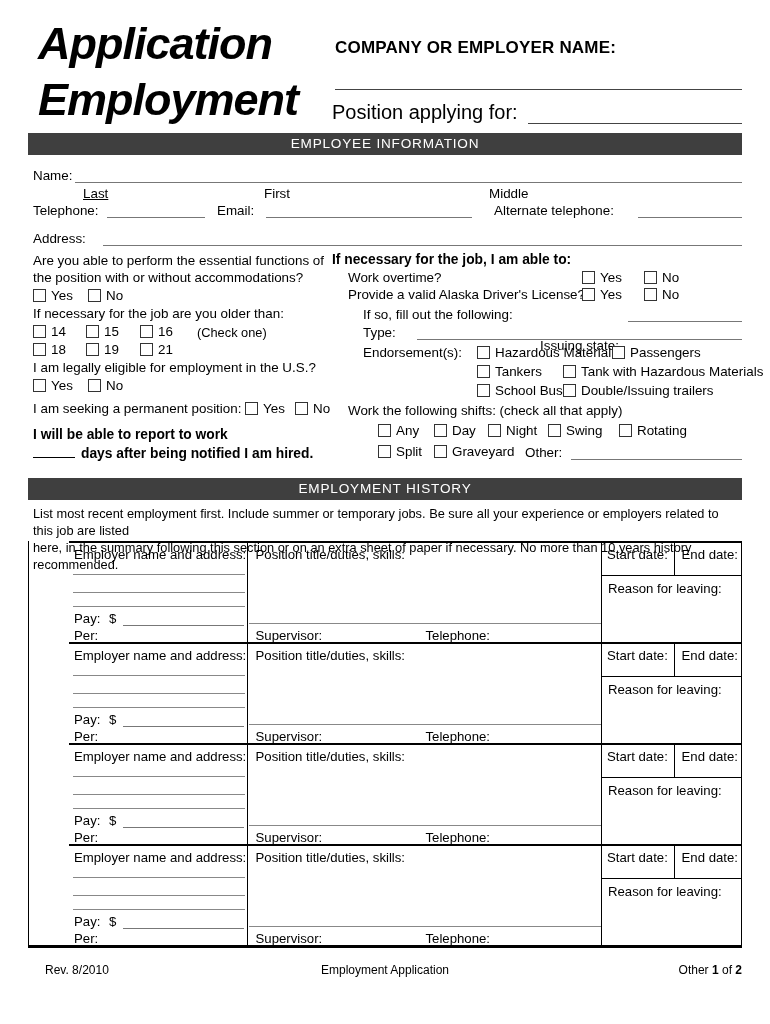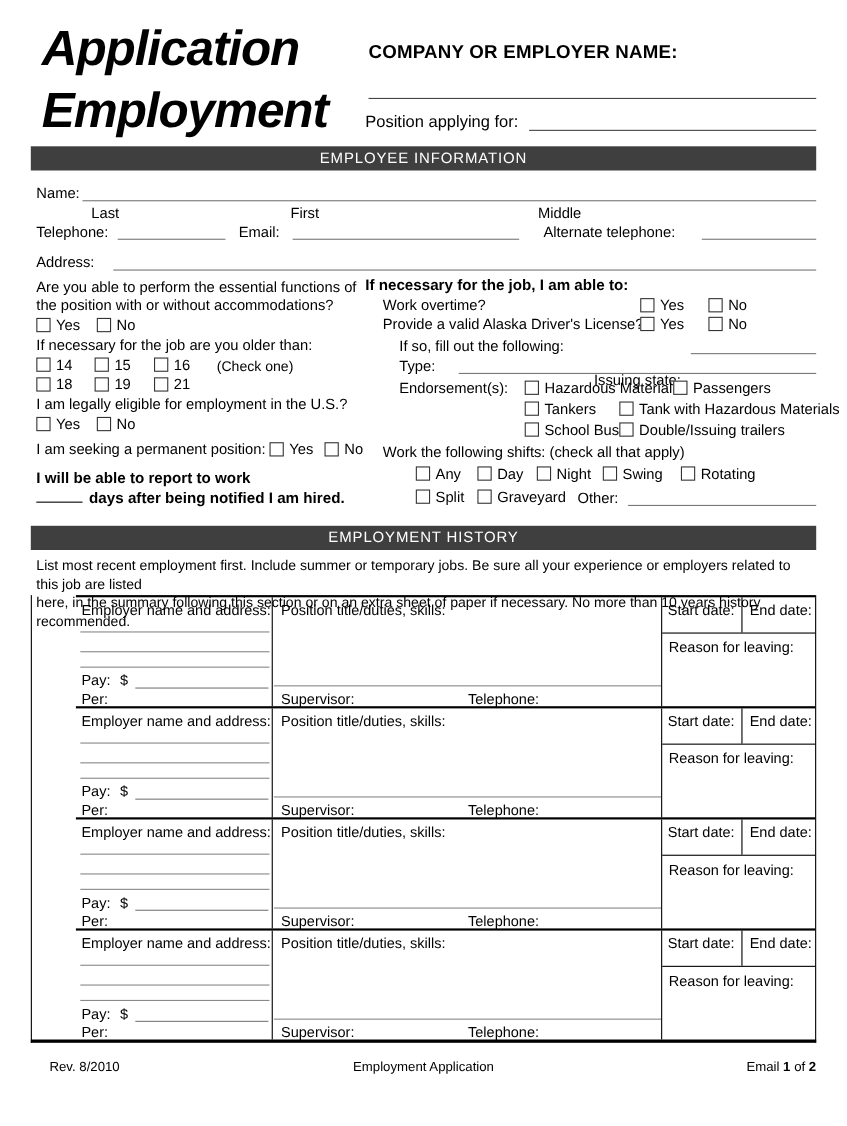--- a/index.html
+++ b/index.html
@@ -4,21 +4,21 @@
 <style>
   html,body{margin:0;padding:0;background:#fff;}
   .page{position:relative;width:770px;height:1024px;background:#ffffff;overflow:hidden;
         font-family:"Liberation Sans","DejaVu Sans",sans-serif;color:#000;}
   .abs{position:absolute;}
   .lbl{font-size:13.4px;white-space:nowrap;line-height:15px;}
   .sm{font-size:12.8px;}
   .b{font-weight:bold;}
   .title{font-size:45px;font-weight:bold;font-style:italic;letter-spacing:-1px;line-height:56px;}
   .company-label{font-size:17px;font-weight:bold;letter-spacing:0.2px;white-space:nowrap;}
-  .pos-label{font-size:15px;white-space:nowrap;}
+  .pos-label{font-size:20px;white-space:nowrap;}
   .bar{left:28px;width:714px;height:22px;color:#fff;font-size:13.6px;letter-spacing:0.8px;
        text-align:center;line-height:22px;}
   .fill{display:inline-block;border-bottom:1px solid #777;height:15px;}
   .fill-dk{border-bottom:1.4px solid #444;}
   .fill-b{display:inline-block;border-bottom:1.7px solid #000;height:12px;}
   .cb{display:inline-block;width:11px;height:11px;border:1.4px solid #333;background:#fff;
       vertical-align:-2px;margin-right:5px;flex:none;}
   .cbi{white-space:nowrap;font-size:13.4px;line-height:15px;}
   .grayline{position:absolute;border-top:1px solid #888;}
   .hblock{position:relative;height:99px;border-top:2.5px solid #000;margin-left:40px;}
@@ -41,21 +41,21 @@
 
   <div class="abs" style="left:332px;top:101px;width:410px;display:flex;align-items:flex-end;">
     <span class="pos-label">Position applying for:</span>
     <span class="fill fill-dk" style="flex:1;margin-left:10px;height:17px;"></span>
   </div>
 
   <div class="abs bar" style="top: 133px; background: rgb(63, 63, 63); color: rgb(255, 255, 255);">EMPLOYEE INFORMATION</div>
 
   <span class="abs lbl" style="left:33px;top:168px;">Name:</span>
   <span class="abs fill" style="left:75px;top:167px;width:667px;"></span>
-  <span class="abs lbl" style="left:83px;top:186px;">Last</span>
+  <span class="abs lbl" style="left:83px;top:186px;text-decoration:underline;">Last</span>
   <span class="abs lbl" style="left:264px;top:186px;">First</span>
   <span class="abs lbl" style="left:489px;top:186px;">Middle</span>
 
   <span class="abs lbl" style="left:33px;top:203px;">Telephone:</span>
   <span class="abs fill" style="left:107px;top:202px;width:98px;"></span>
   <span class="abs lbl" style="left:217px;top:203px;">Email:</span>
   <span class="abs fill" style="left:266px;top:202px;width:206px;"></span>
   <span class="abs lbl" style="left:494px;top:203px;">Alternate telephone:</span>
   <span class="abs fill" style="left:638px;top:202px;width:104px;"></span>
 
@@ -274,16 +274,16 @@
           </div>
         </div>
         <span class="abs hl" style="left:6px;top:38px;">Reason for leaving:</span>
       </div>
     </div>
   </div>
 
   <div class="abs" style="left:28px;right:28px;top:963px;height:16px;">
     <span class="abs footer-text" style="left:17px;top:0;">Rev. 8/2010</span>
     <span class="abs footer-text" style="left:0;right:0;top:0;text-align:center;">Employment Application</span>
-    <span class="abs footer-text" style="right:0;top:0;white-space:nowrap;"><span>Email</span>&nbsp;<span class="b">1</span>&nbsp;<span>of</span>&nbsp;<span class="b">2</span></span>
+    <span class="abs footer-text" style="right:0;top:0;white-space:nowrap;"><span>Other</span>&nbsp;<span class="b">1</span>&nbsp;<span>of</span>&nbsp;<span class="b">2</span></span>
   </div>
 
 </div>
 
 </body></html>

